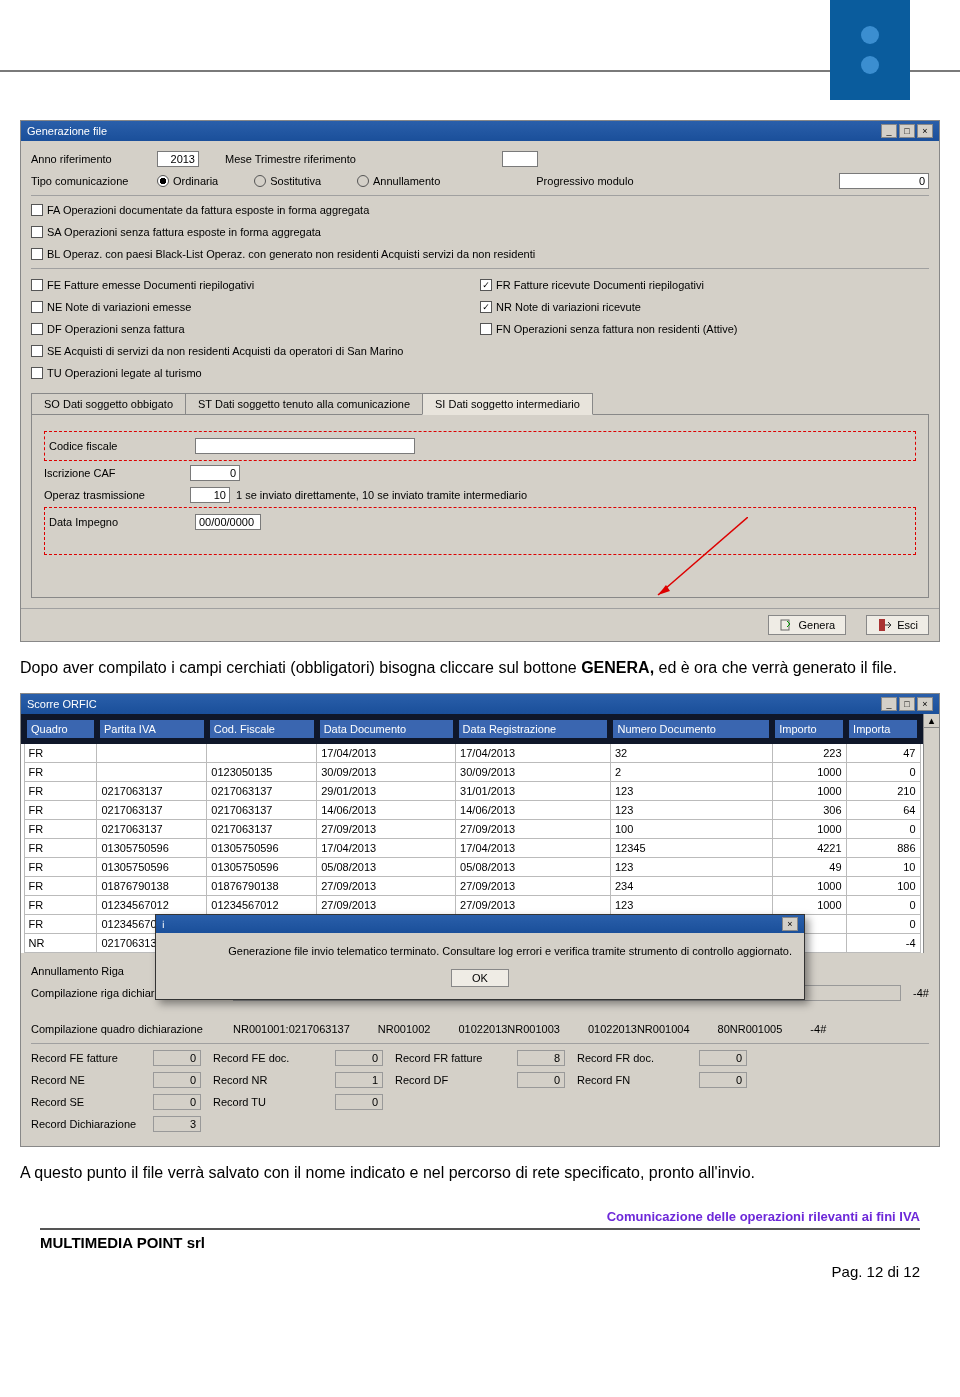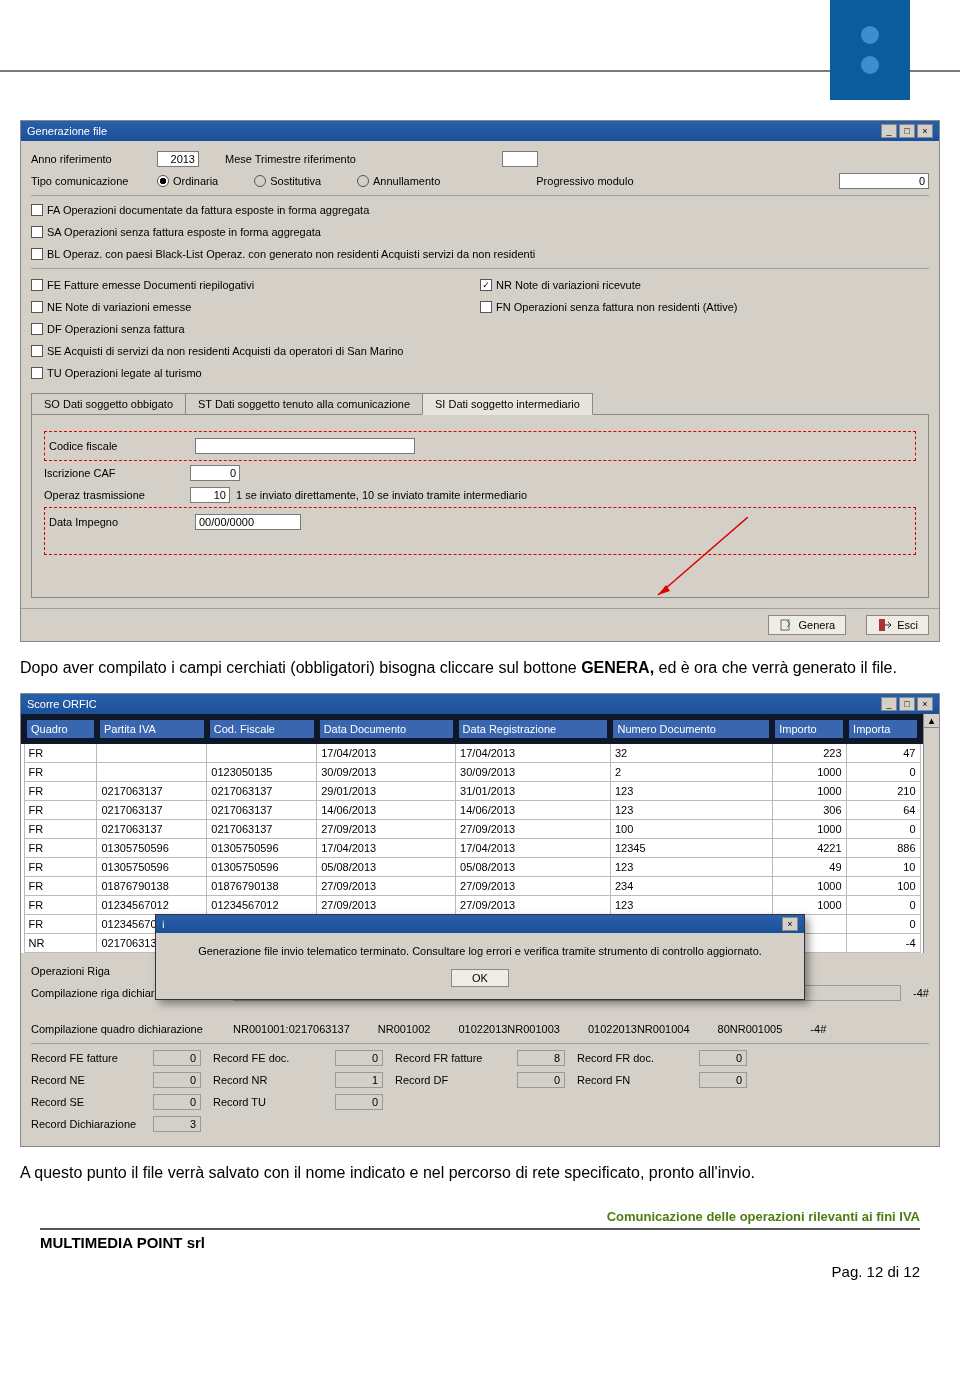--- a/index.html
+++ b/index.html
@@ -69,30 +69,30 @@
   .scroll-gut { width:16px; background:#d4d0c8; border-left:1px solid #888; }
   .table-wrap { display:flex; }
   .table-wrap > .grid-container { flex:1; }
   .dialog {
     position:absolute; left:50%; transform:translateX(-50%); top: 220px;
     width:650px; background:#d4d0c8; border:1px solid #333;
     box-shadow:4px 4px 8px rgba(0,0,0,0.4); z-index:5;
   }
   .dialog .titlebar { padding:2px 6px; font-size:10px; }
   .dialog-body { padding:12px; font-size:11px; text-align:center; }
-  .dialog-body .msg { text-align:center; margin-bottom:12px; }
+  .dialog-body .msg { text-align:right; margin-bottom:12px; }
   .dialog-body .btn { display:inline-block; padding:2px 20px; }
   .section2 { position:relative; }
   .summary { padding:6px 10px 10px 10px; font-size:11px; }
   .summary .row { gap:12px; }
   .summary .lbl2 { width:110px; }
   .summary .val { width:48px; text-align:right; border:1px solid #999; background:#d4d0c8; padding:1px 4px; }
 
   .footer { margin:24px 40px 20px 40px; }
-  .footer-line1 { text-align:right; color:#4d7c0f; font-size:13px; font-weight:bold; }
+  .footer-line1 { text-align:right; color:#6d28d9; font-size:13px; font-weight:bold; }
   .footer-rule { border:0; border-top:2px solid #555; margin:4px 0; }
   .footer-company { text-align:left; font-weight:bold; font-size:15px; }
   .footer-page { text-align:right; font-size:15px; margin-top:12px; }
 </style>
 </head>
 <body>
 
 <div class="page-header">
   <div class="header-line"></div>
   <div class="logo-box">
@@ -174,20 +174,25 @@
           </div>
         <div class="row">
             <span class="check">
               <span>TU Operazioni legate al turismo</span>
             </span>
           </div>
       </div>
       <div>
         <div class="row">
             <span class="check sel">
+              <span>FR Fatture ricevute Documenti riepilogativi</span>
+            </span>
+          </div>
+        <div class="row">
+            <span class="check sel">
               <span>NR Note di variazioni ricevute</span>
             </span>
           </div>
         <div class="row">
             <span class="check">
               <span>FN Operazioni senza fattura non residenti (Attive)</span>
             </span>
           </div>
       </div>
     </div>
@@ -209,21 +214,21 @@
         <span class="inp" style="width:50px; text-align:right">0</span>
       </div>
       <div class="row">
         <span class="lbl" style="width:140px">Operaz trasmissione</span>
         <span class="inp" style="width:40px; text-align:right">10</span>
         <span class="lbl">1 se inviato direttamente, 10 se inviato tramite intermediario</span>
       </div>
       <div class="dashed-red" style="padding-bottom:20px">
         <div class="row">
           <span class="lbl" style="width:140px">Data Impegno</span>
-          <span class="inp" style="width:106px">00/00/0000</span>
+          <span class="inp" style="width:66px">00/00/0000</span>
         </div>
       </div>
       <svg class="red-arrow" viewBox="0 0 100 80">
         <line x1="100" y1="0" x2="10" y2="78" stroke="#d00" stroke-width="1.5"></line>
         <polygon points="10,78 18,68 22,74" fill="#d00"></polygon>
       </svg>
     </div>
   </div>
   <div class="btnbar">
     <span class="btn">
@@ -391,21 +396,21 @@
           </tbody>
       </table>
     </div>
     <div class="scroll-gut">
       <div style="height:14px;border-bottom:1px solid #888;text-align:center;">▴</div>
     </div>
   </div>
 
   <div class="summary">
     <div class="row">
-      <span class="lbl">Operazioni Riga</span>
+      <span class="lbl">Annullamento Riga</span>
     </div>
     <div class="row">
       <span class="lbl" style="width:190px">Compilazione riga dichiarazione</span>
       <span class="inp" style="flex:1;background:#d4d0c8;border:1px solid #999;">&nbsp;</span>
       <span class="lbl">-4#</span>
     </div>
     <div style="height:12px"></div>
     <div class="row">
       <span class="lbl" style="width:190px">Compilazione quadro dichiarazione</span>
       <span class="lbl">NR001001:0217063137</span>

